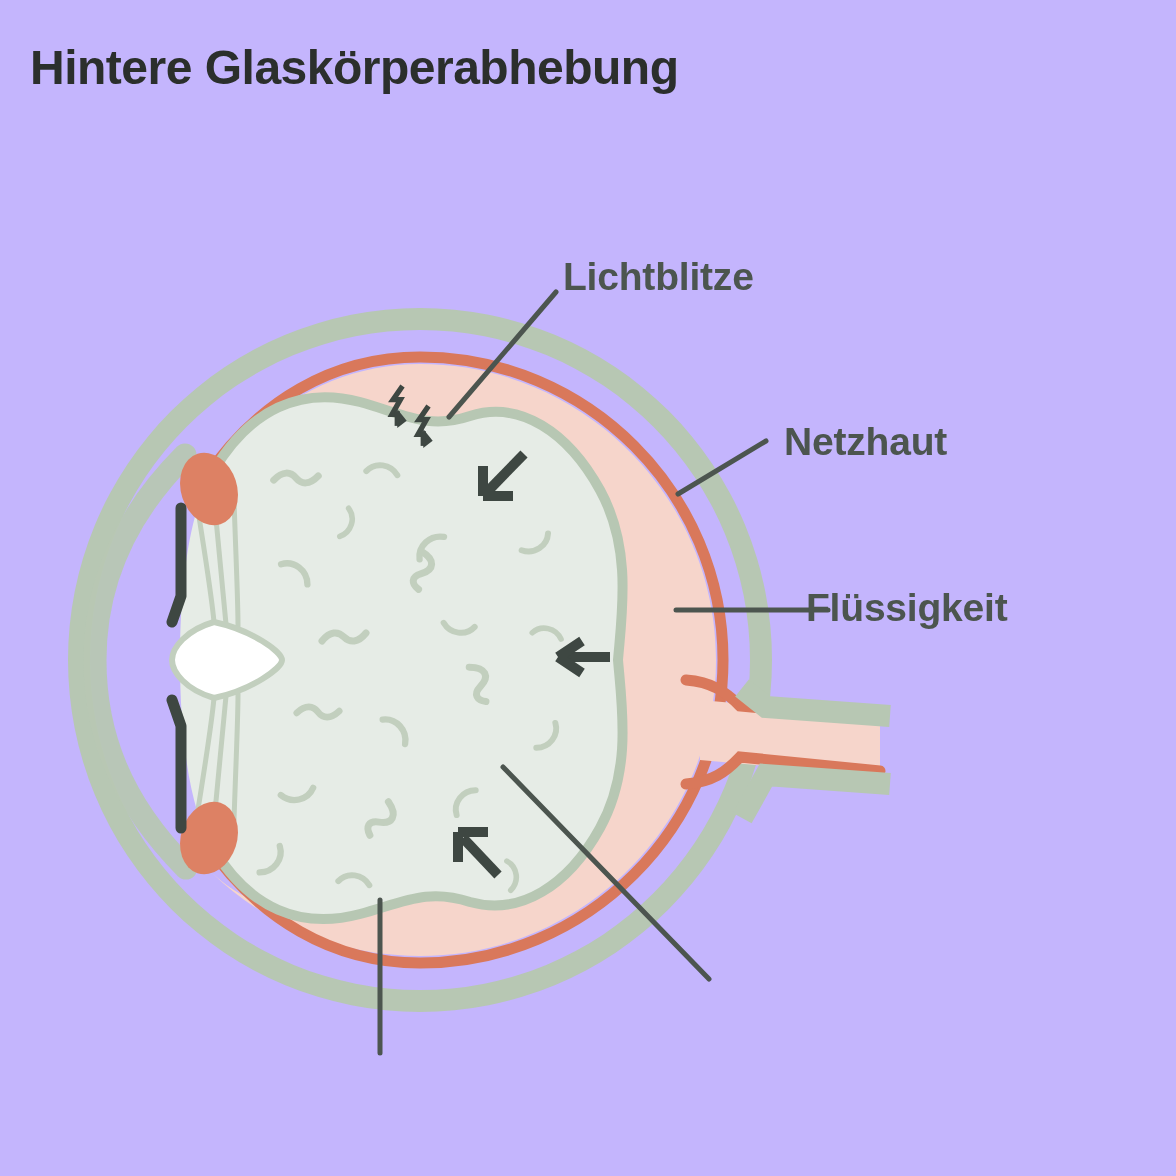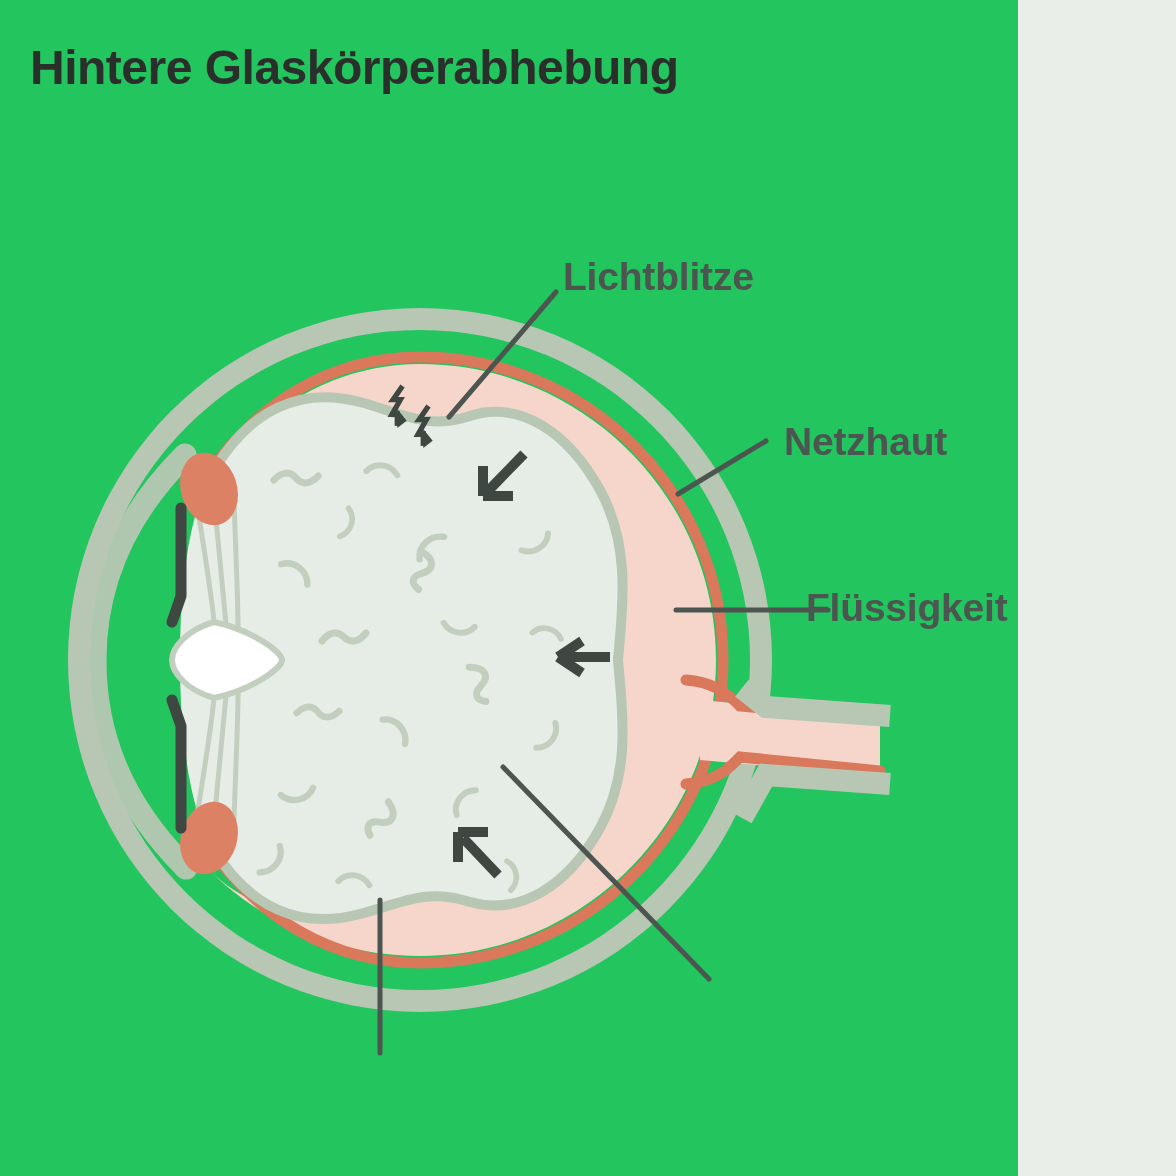--- a/index.html
+++ b/index.html
@@ -5,23 +5,23 @@
   html, body {
     margin: 0;
     padding: 0;
     background: #e9eee9;
   }
   body {
     font-family: "Liberation Sans", sans-serif;
   }
   #canvas {
     position: relative;
-    width: 1018px;
+    width: 1176px;
     height: 1176px;
-    background: #22c55e;
+    background: #c4b5fd;
     overflow: hidden;
   }
   #title {
     position: absolute;
     left: 30px;
     top: 40px;
     font-size: 48px;
     font-weight: bold;
     color: #2b2f2c;
     letter-spacing: -0.5px;

